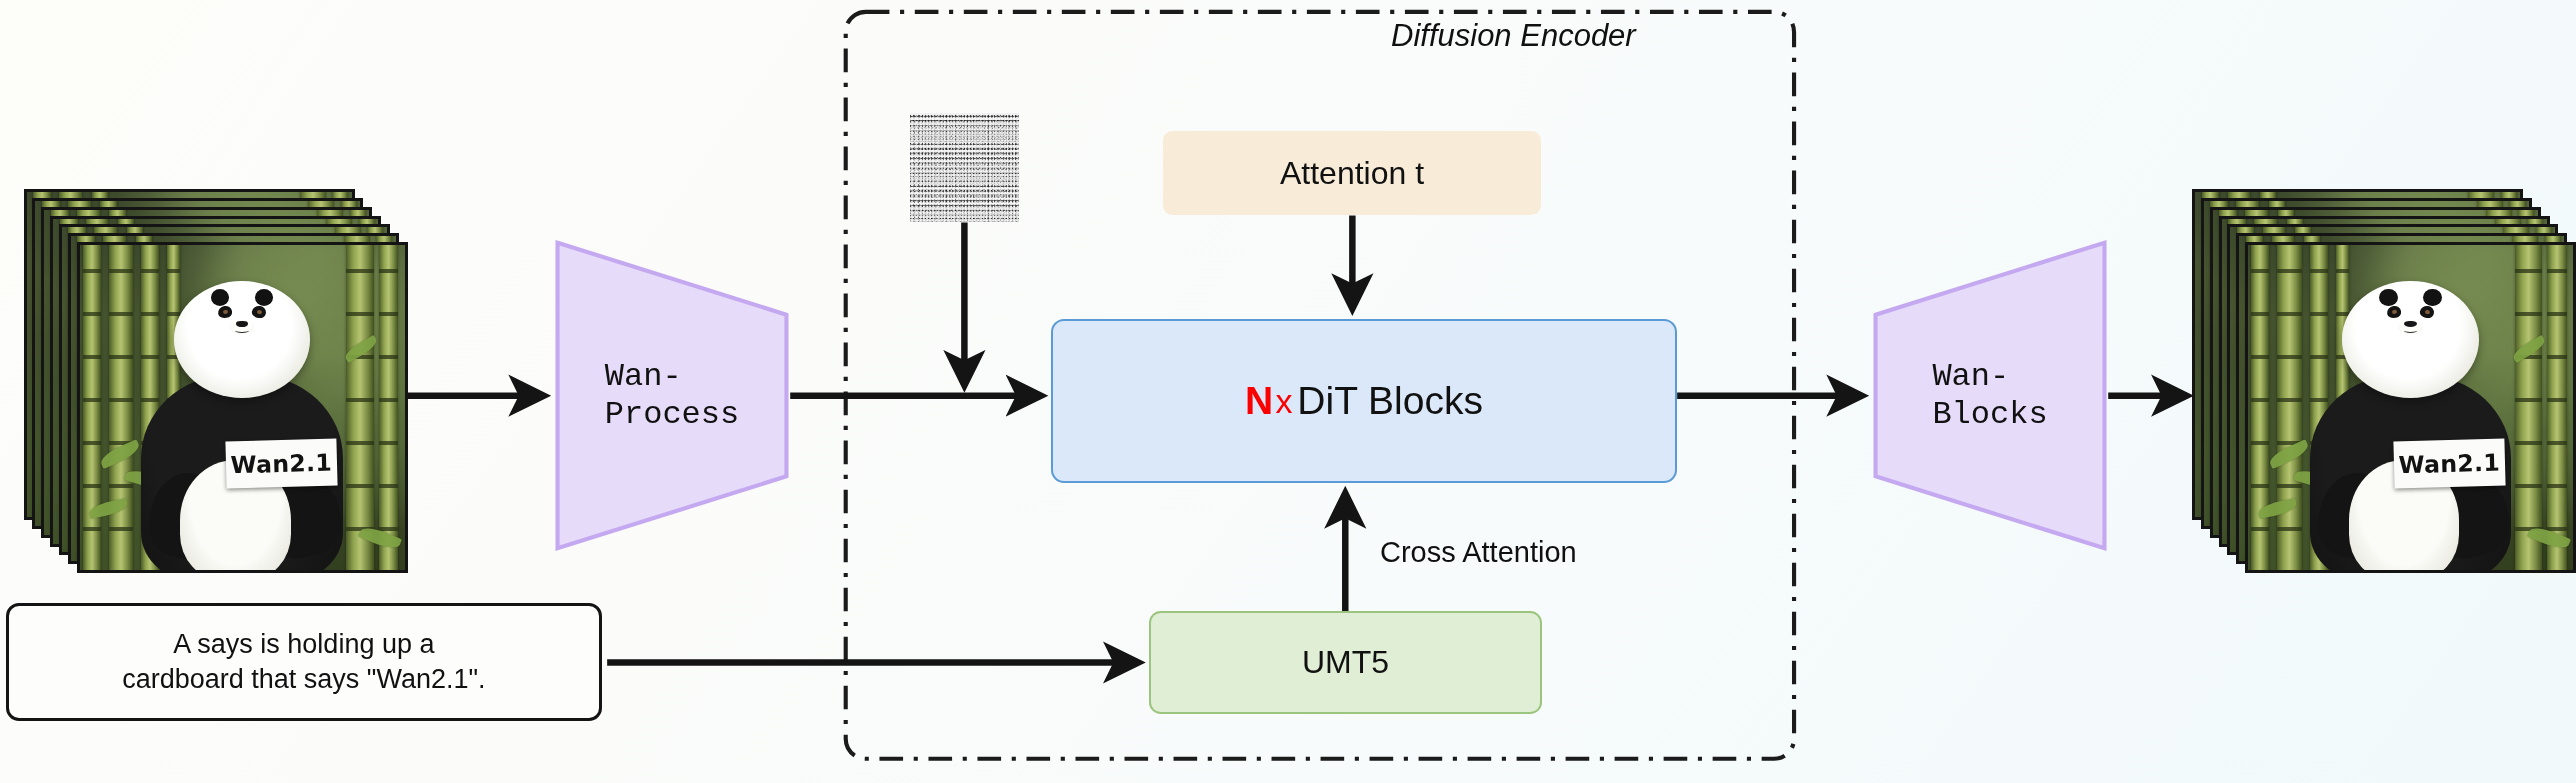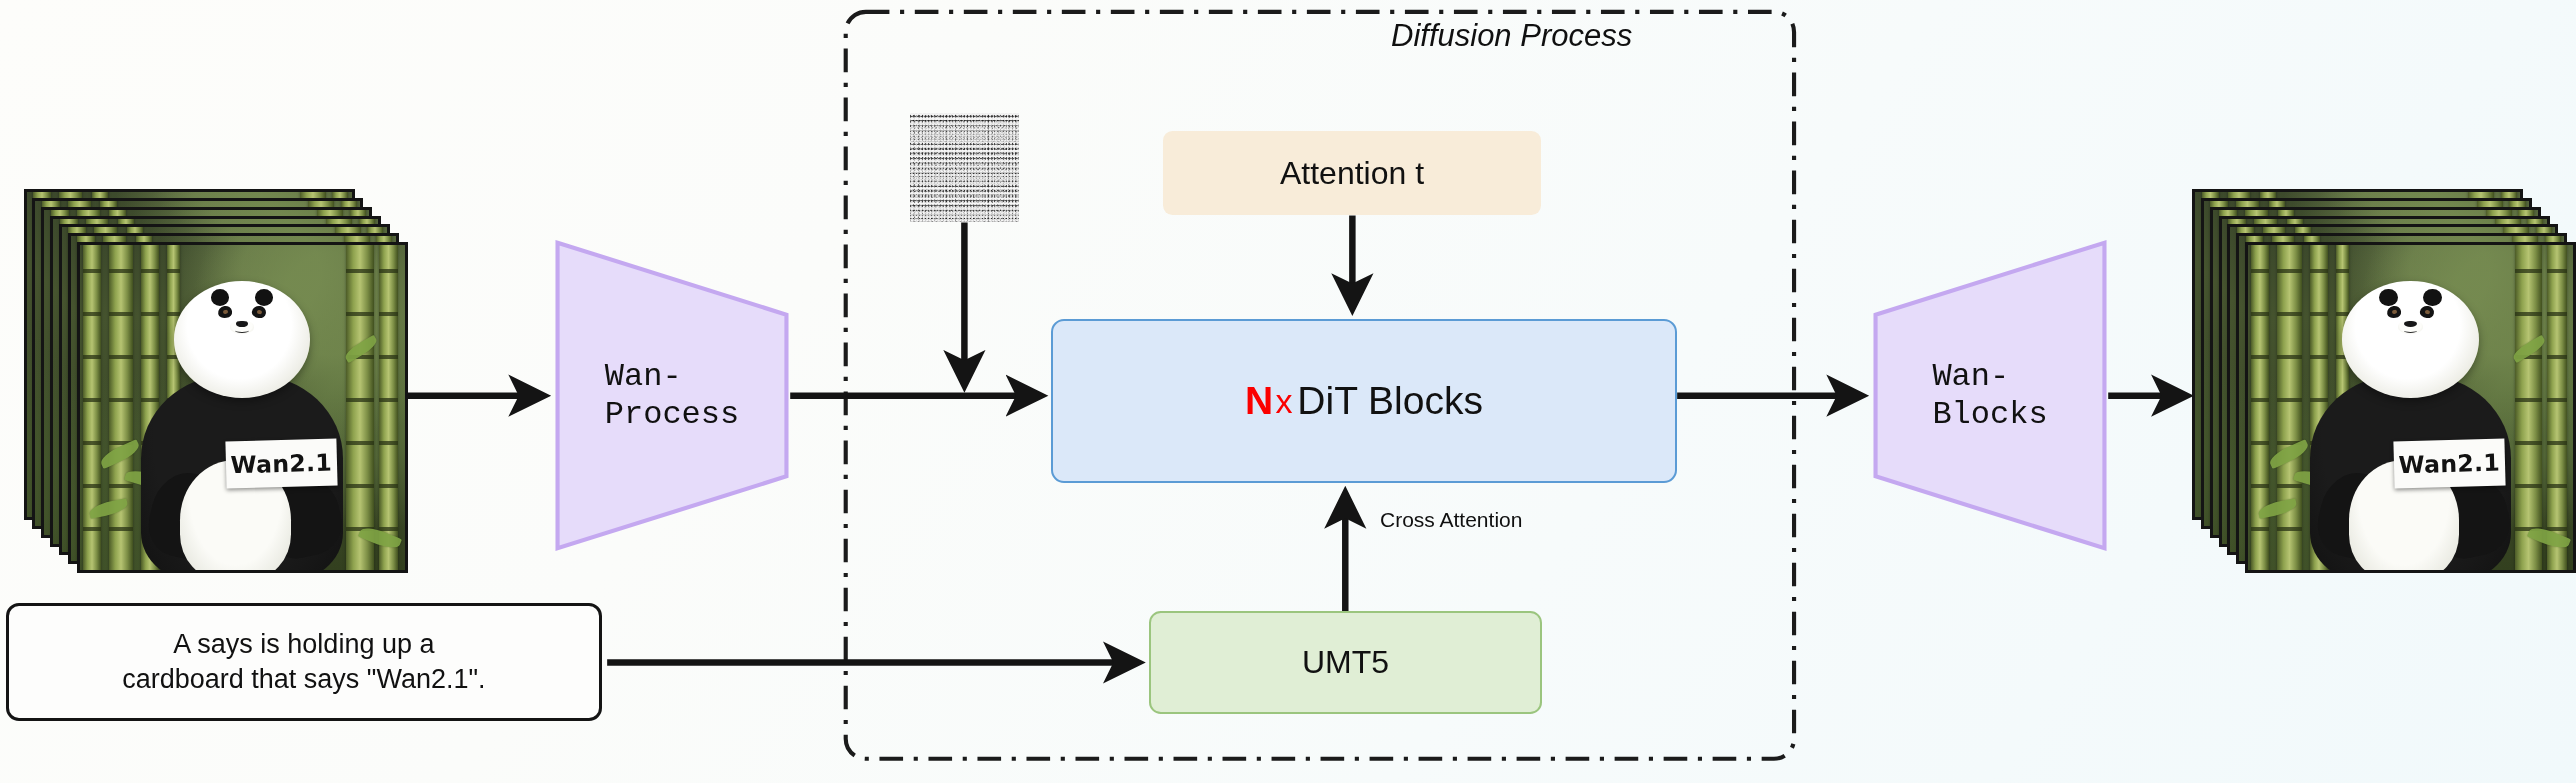--- a/index.html
+++ b/index.html
@@ -275,22 +275,22 @@
   
   #diffusion-label {
     position: absolute;
     left: 1391px; top: 17.7px;
     font-size: 31px;
     font-style: italic;
     color: #101010;
   }
   #cross-attention-label {
     position: absolute;
-    left: 1380px; top: 508px;
-    font-size: 21px;
+    left: 1380px; top: 536px;
+    font-size: 29px;
     color: #101010;
     white-space: nowrap;
   }
 </style>
 </head>
 <body>
 
 <div id="stage">
 
   <svg id="svg-layer" viewBox="0 0 4362 1326" xmlns="http://www.w3.org/2000/svg">
@@ -427,21 +427,21 @@
       <polygon points="6,6 394,128 394,402 6,524" fill="#e6dcfa" stroke="#c4a8f0" stroke-width="7"></polygon>
     </svg>
     <div class="tlabel">
       <span>Wan-</span><br>
       <span>Process</span>
     </div>
   </div>
 
   <div id="noise-patch"></div>
 
-  <div id="diffusion-label">Diffusion Process</div>
+  <div id="diffusion-label">Diffusion Encoder</div>
 
   <div class="node" id="timestep-box">
     <span>Attention t</span>
   </div>
 
   <div class="node" id="dit-box">
     <span class="n-mult">N</span>
       <span class="x-mult">x</span>
       <span>DiT Blocks</span>
   </div>

